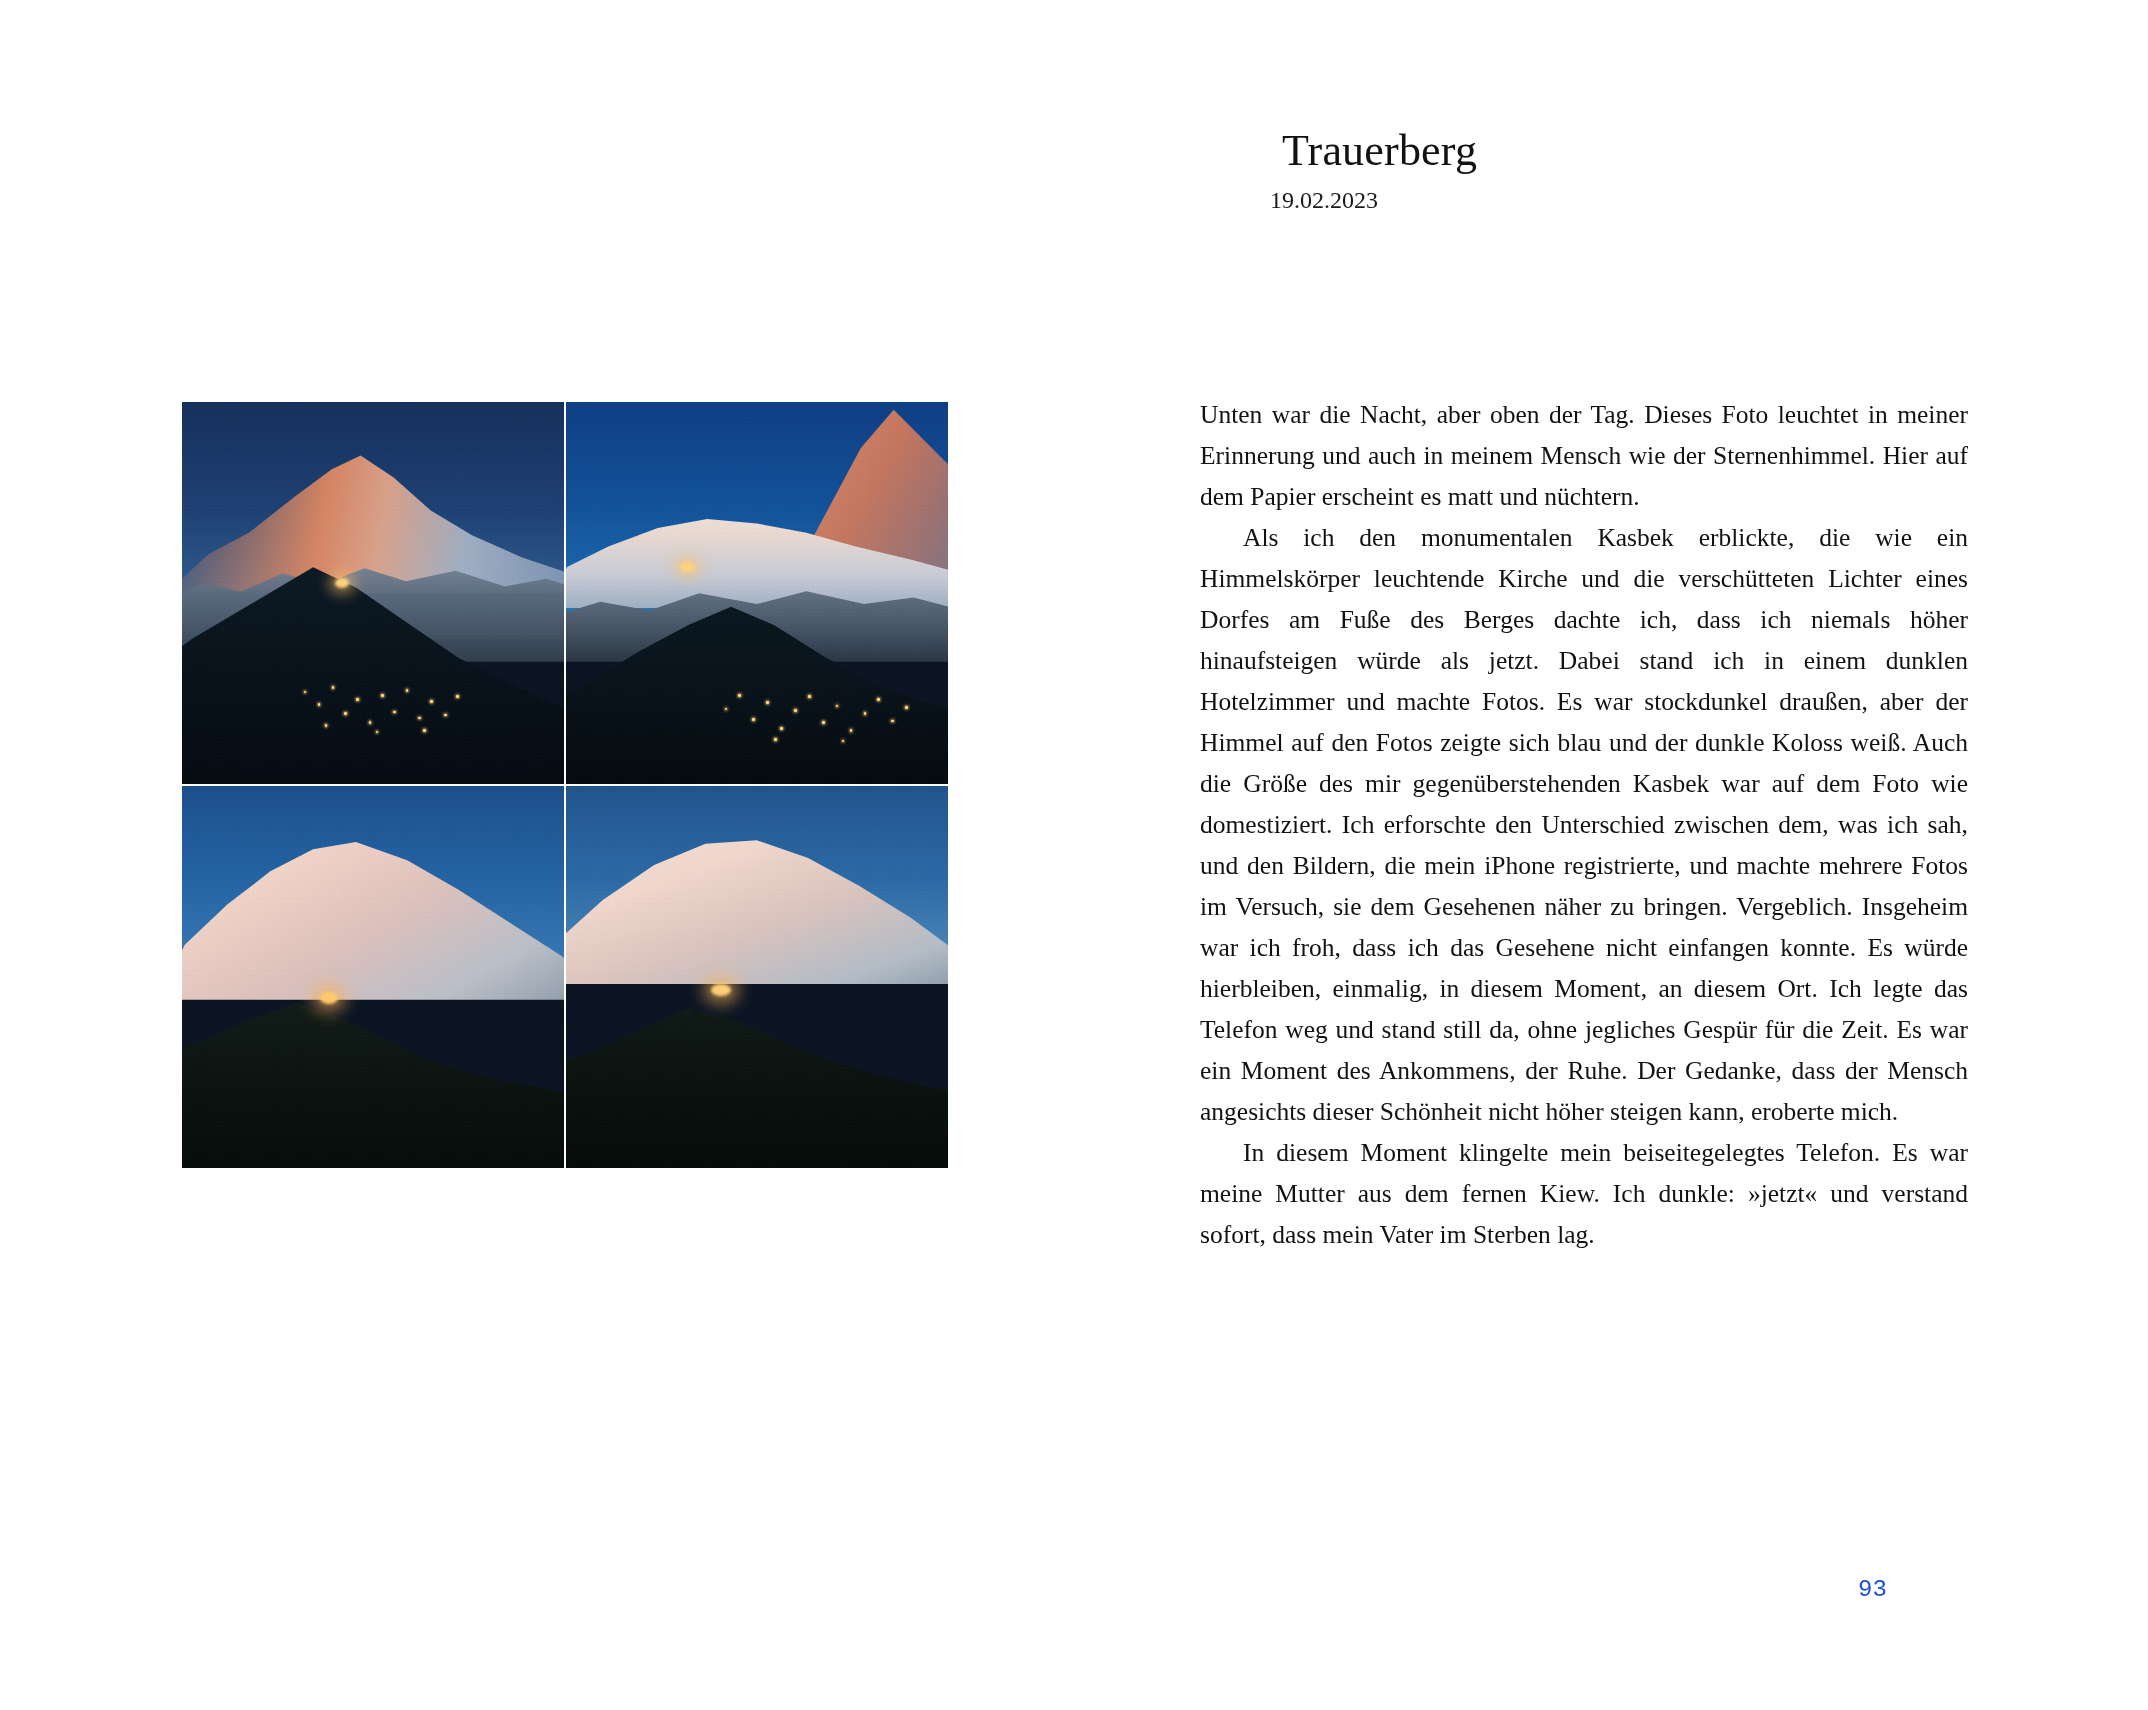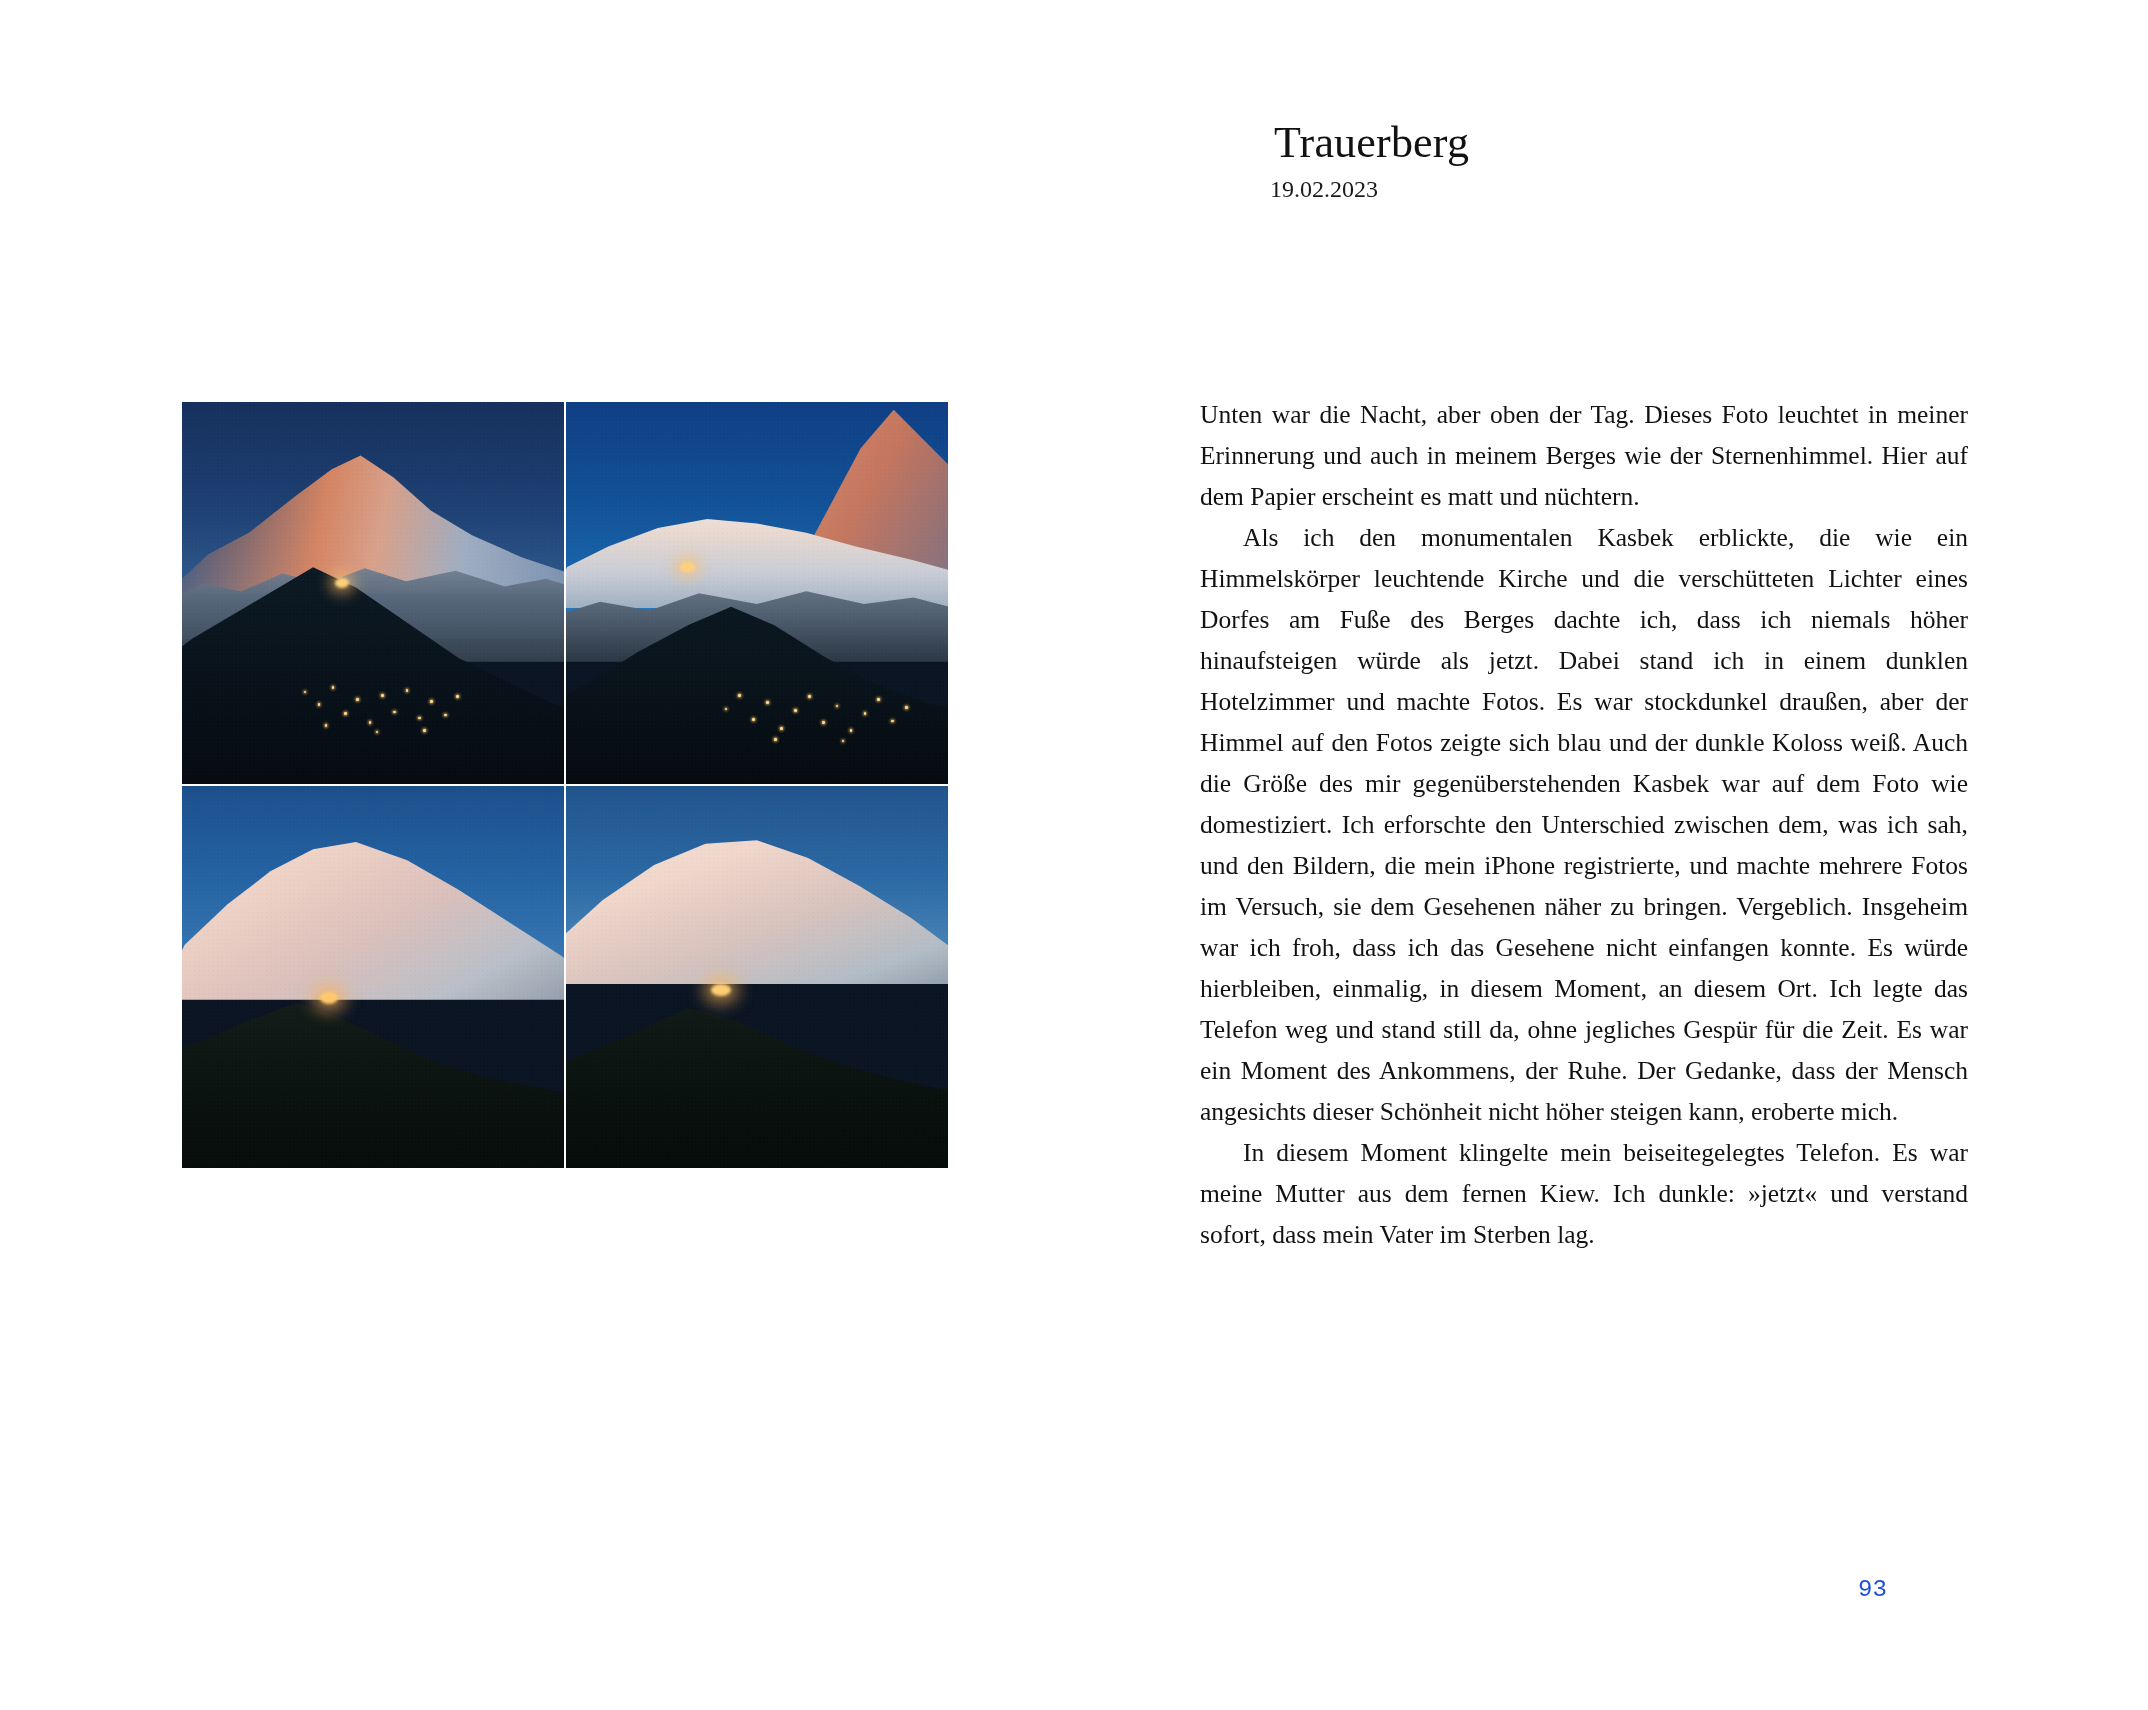--- a/index.html
+++ b/index.html
@@ -27,21 +27,21 @@
     position: absolute;
     left: 1270px;
     top: 116px;
     width: 806px;
   }
   .doc-title {
     font-size: 44px;
     line-height: 1.05;
     font-weight: 400;
     letter-spacing: 0.2px;
-    margin: 4px;
+    margin: 12px;
     color: #121212;
   }
   .doc-date {
     font-size: 24px;
     line-height: 1.2;
     margin: 9px 0 0 0;
     color: #1a1a1a;
   }
 
   
@@ -339,21 +339,21 @@
       <div class="sky"></div>
       <div class="snowpeak"></div>
       <div class="darkmass"></div>
       <div class="glow glow-church"></div>
       <div class="grain"></div>
     </div>
 
   </div>
 
   <div class="body-col">
-    <p>Unten war die Nacht, aber oben der Tag. Dieses Foto leuchtet in meiner Erinnerung und auch in meinem Berges wie der Sternenhimmel. Hier auf dem Papier erscheint es matt und nüchtern.</p>
+    <p>Unten war die Nacht, aber oben der Tag. Dieses Foto leuchtet in meiner Erinnerung und auch in meinem Mensch wie der Sternenhimmel. Hier auf dem Papier erscheint es matt und nüchtern.</p>
     <p>Als ich den monumentalen Kasbek erblickte, die wie ein Himmelskörper leuchtende Kirche und die verschütteten Lichter eines Dorfes am Fuße des Berges dachte ich, dass ich niemals höher hinaufsteigen würde als jetzt. Dabei stand ich in einem dunklen Hotelzimmer und machte Fotos. Es war stockdunkel draußen, aber der Himmel auf den Fotos zeigte sich blau und der dunkle Koloss weiß. Auch die Größe des mir gegenüberstehenden Kasbek war auf dem Foto wie domestiziert. Ich erforschte den Unterschied zwischen dem, was ich sah, und den Bildern, die mein iPhone registrierte, und machte mehrere Fotos im Versuch, sie dem Gesehenen näher zu bringen. Vergeblich. Insgeheim war ich froh, dass ich das Gesehene nicht einfangen konnte. Es würde hierbleiben, einmalig, in diesem Moment, an diesem Ort. Ich legte das Telefon weg und stand still da, ohne jegliches Gespür für die Zeit. Es war ein Moment des Ankommens, der Ruhe. Der Gedanke, dass der Mensch angesichts dieser Schönheit nicht höher steigen kann, eroberte mich.</p>
     <p>In diesem Moment klingelte mein beiseitegelegtes Telefon. Es war meine Mutter aus dem fernen Kiew. Ich dunkle: »jetzt« und verstand sofort, dass mein Vater im Sterben lag.</p>
   </div>
 
   <div class="folio">93</div>
 
 </div>
 
 
 </body></html>

